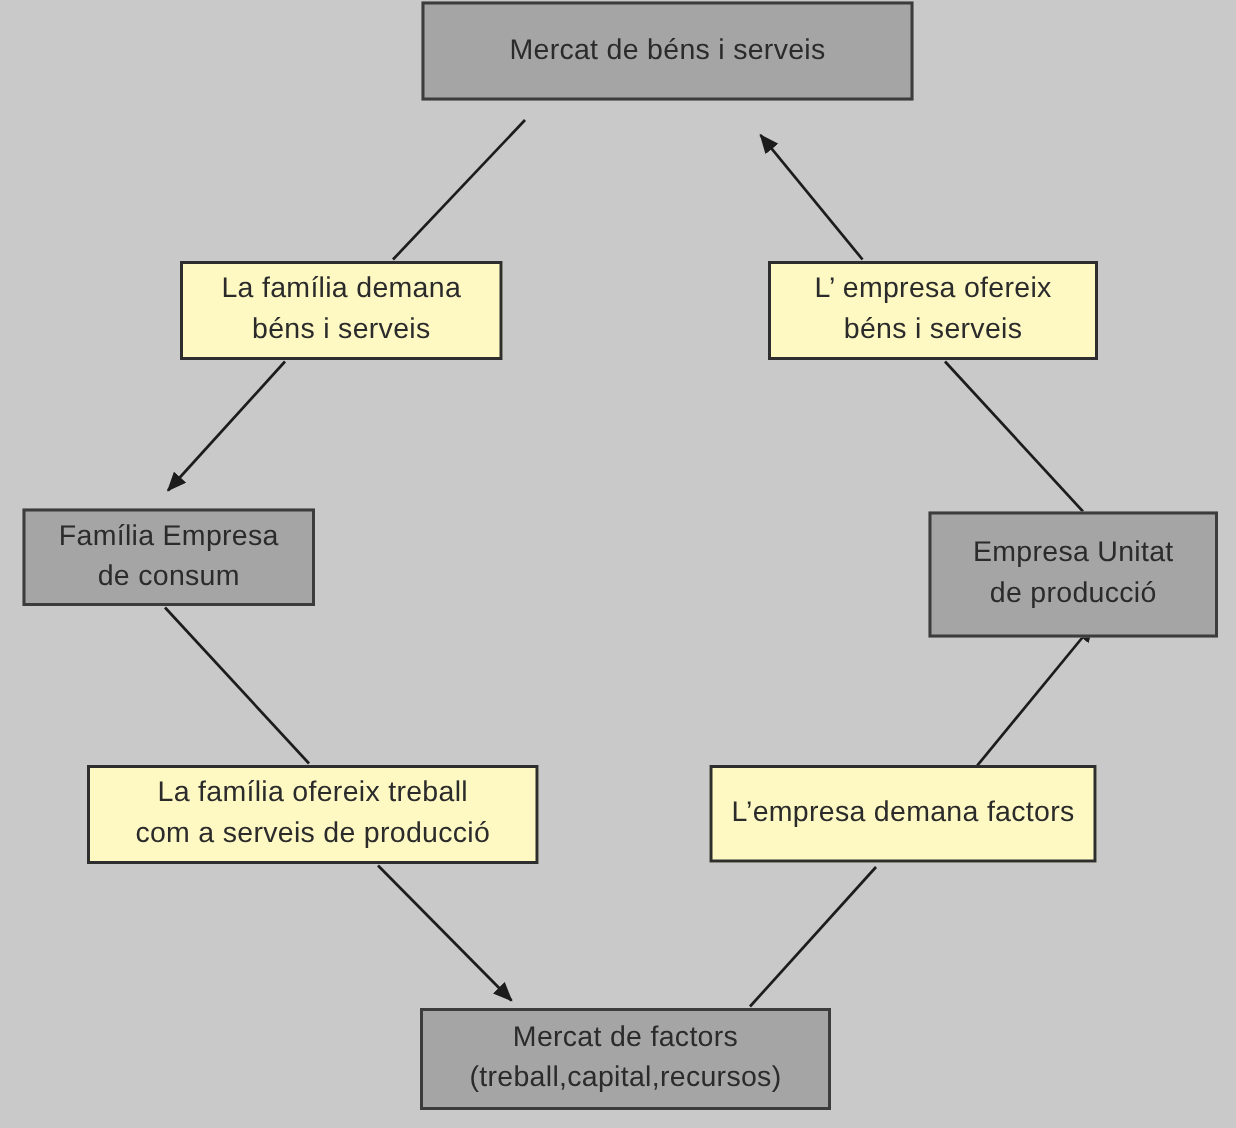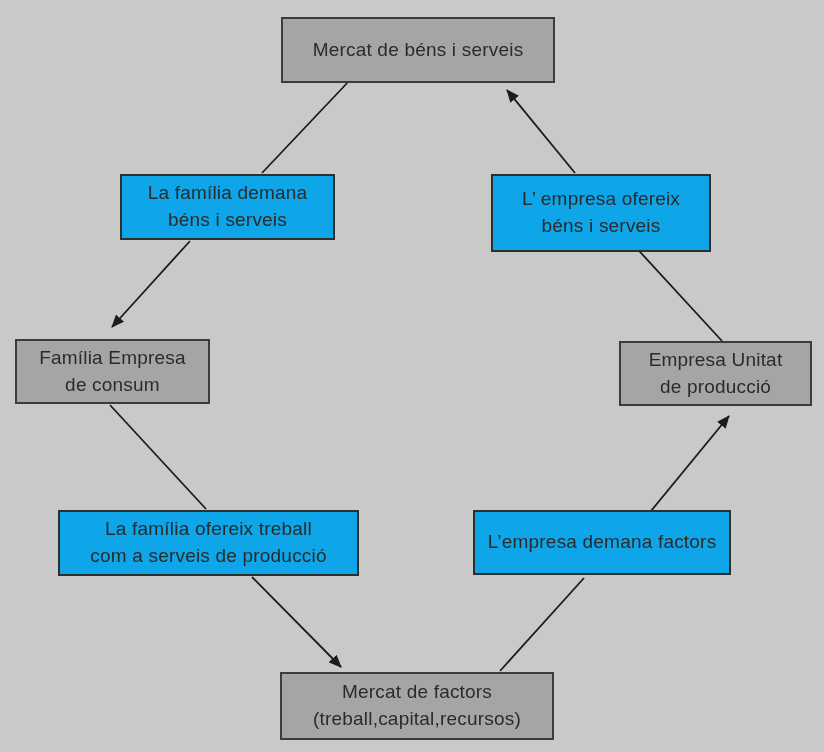--- a/index.html
+++ b/index.html
@@ -33,29 +33,29 @@
     font-size: 19px;
     line-height: 1.42;
     color: #2b2b2b;
     letter-spacing: 0.2px;
   }
   .node.gray {
     background: #a5a5a5;
     border: 2px solid #3c3c3c;
   }
   .node.white {
-    background: #0ea5e9;
+    background: #fef9c3;
     border: 2px solid #2e2e2e;
   }
   
-  #n-mercat-bens     { left: 281px; top: 17px;  width: 274px; height: 66px; }
+  #n-mercat-bens     { left: 281px; top: 1px;  width: 328px; height: 66px; }
   #n-familia-demana  { left: 120px; top: 174px; width: 215px; height: 66px; }
-  #n-empresa-ofereix { left: 491px; top: 174px; width: 220px; height: 78px; }
+  #n-empresa-ofereix { left: 512px; top: 174px; width: 220px; height: 66px; }
   #n-familia-unitat  { left: 15px;  top: 339px; width: 195px; height: 65px; }
-  #n-empresa-unitat  { left: 619px; top: 341px; width: 193px; height: 65px; }
+  #n-empresa-unitat  { left: 619px; top: 341px; width: 193px; height: 84px; }
   #n-familia-ofereix { left: 58px;  top: 510px; width: 301px; height: 66px; }
   #n-empresa-demana  { left: 473px; top: 510px; width: 258px; height: 65px; }
   #n-mercat-factors  { left: 280px; top: 672px; width: 274px; height: 68px; }
 </style>
 </head>
 <body>
 
 <div id="canvas">
 
   <svg id="connectors" viewBox="0 0 824 752" xmlns="http://www.w3.org/2000/svg">

